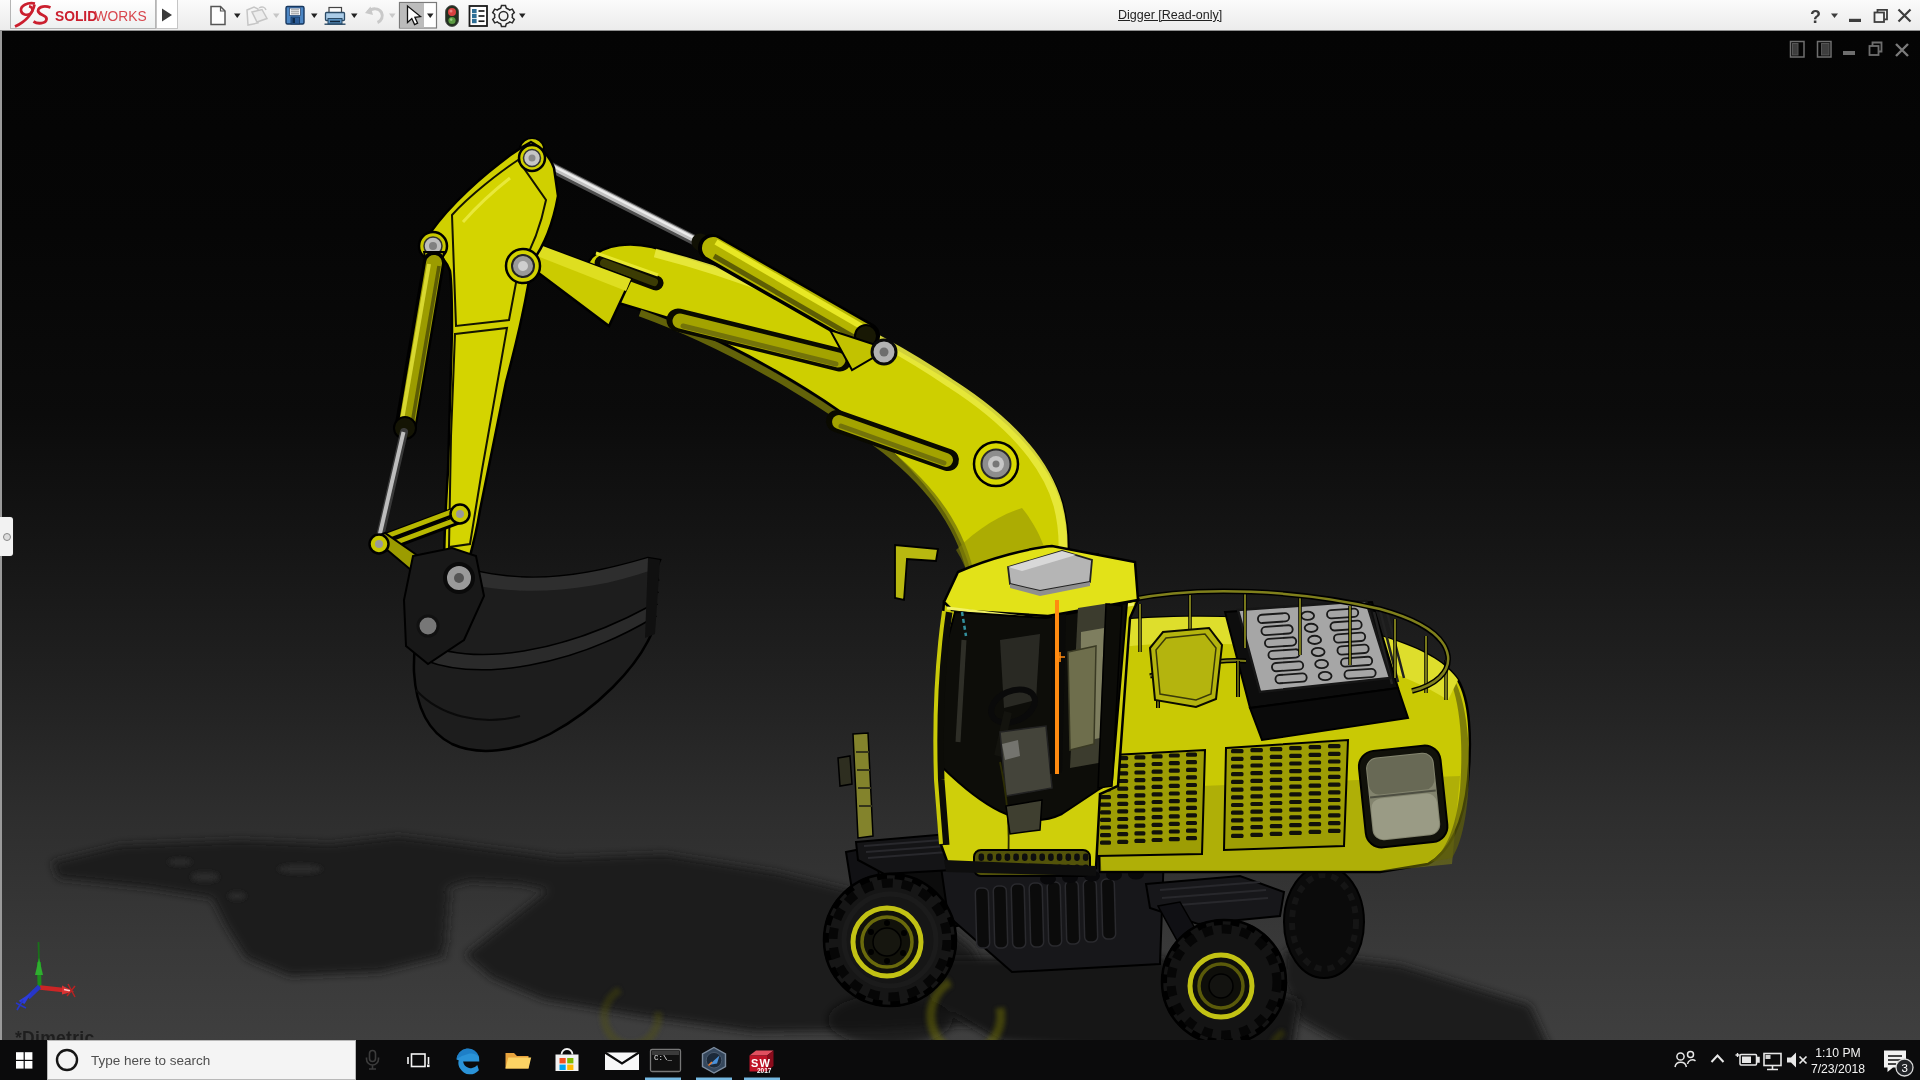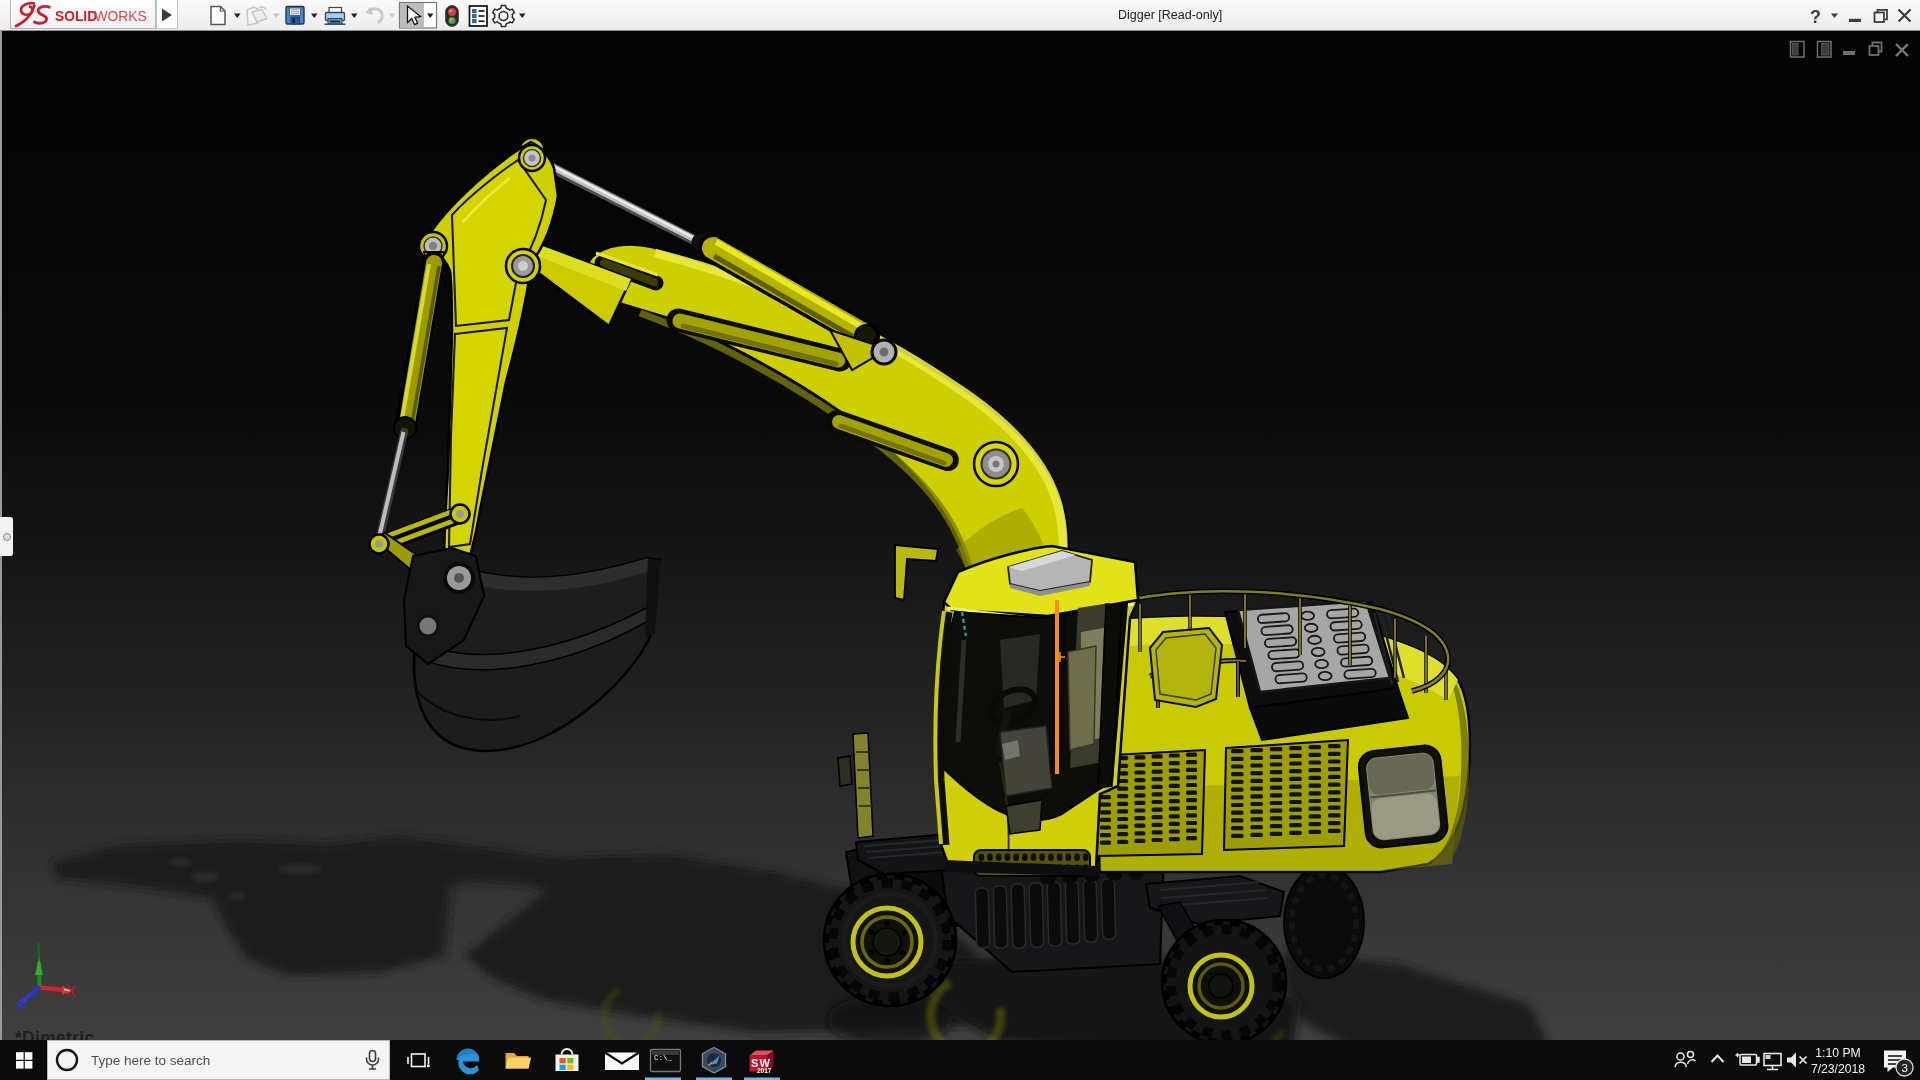--- a/index.html
+++ b/index.html
@@ -3,30 +3,30 @@
 <meta charset="utf-8">
 <style>
   html,body{margin:0;padding:0;width:1920px;height:1080px;overflow:hidden;background:#000;
     font-family:"Liberation Sans", sans-serif;}
   #titlebar{position:absolute;left:0;top:0;width:1920px;height:30px;
     background:linear-gradient(#fbfbfb,#ececec);border-bottom:1px solid #8f8f8f;z-index:30;}
   #logobox{position:absolute;left:10px;top:0;width:146px;height:29px;background:linear-gradient(#fff,#eef1f1);
     border:1px solid #b5b5b5;border-top:none;box-sizing:border-box;}
   #playbox{position:absolute;left:156px;top:0;width:22px;height:29px;background:#fff;
     border:1px solid #c5c5c5;border-top:none;box-sizing:border-box;}
-  #title{position:absolute;left:1118px;top:8px;font-size:12.5px;color:#222;}
+  #title{position:absolute;left:1118px;top:8px;font-size:12.5px;color:#222;text-decoration:underline;}
   #viewport{position:absolute;left:0;top:31px;width:1920px;height:1009px;
     background:linear-gradient(#040404 0%,#060606 20%,#0b0b0b 38%,#161616 52%,#222222 66%,#2e2e2e 78%,#383838 90%,#3f3f3f 100%);}
   #vpborder{position:absolute;left:0;top:31px;width:2px;height:1009px;background:#9a9a9a;z-index:5;}
   #lefttab{position:absolute;left:0;top:517px;width:13px;height:39px;background:#f2f2f2;
     border-radius:0 3px 3px 0;z-index:6;box-shadow:0 0 1px #555;}
   #lefttab:after{content:"";position:absolute;left:3px;top:16px;width:6px;height:6px;border-radius:4px;
     border:1px solid #888;background:#ddd;}
   #taskbar{position:absolute;left:0;top:1040px;width:1920px;height:40px;background:#0b0b0c;z-index:40;}
-  #searchbox{position:absolute;left:47px;top:0px;width:343px;height:40px;background:#f4f4f4;
+  #searchbox{position:absolute;left:47px;top:0px;width:309px;height:40px;background:#f4f4f4;
     border:1px solid #b8b8b8;box-sizing:border-box;}
   #searchtext{position:absolute;left:43px;top:12px;font-size:13.5px;color:#4f4f4f;}
   svg{position:absolute;left:0;top:0;}
 </style>
 </head>
 <body>
 
 <div id="viewport"></div>
 <div id="vpborder"></div>
 <div id="lefttab"></div>

